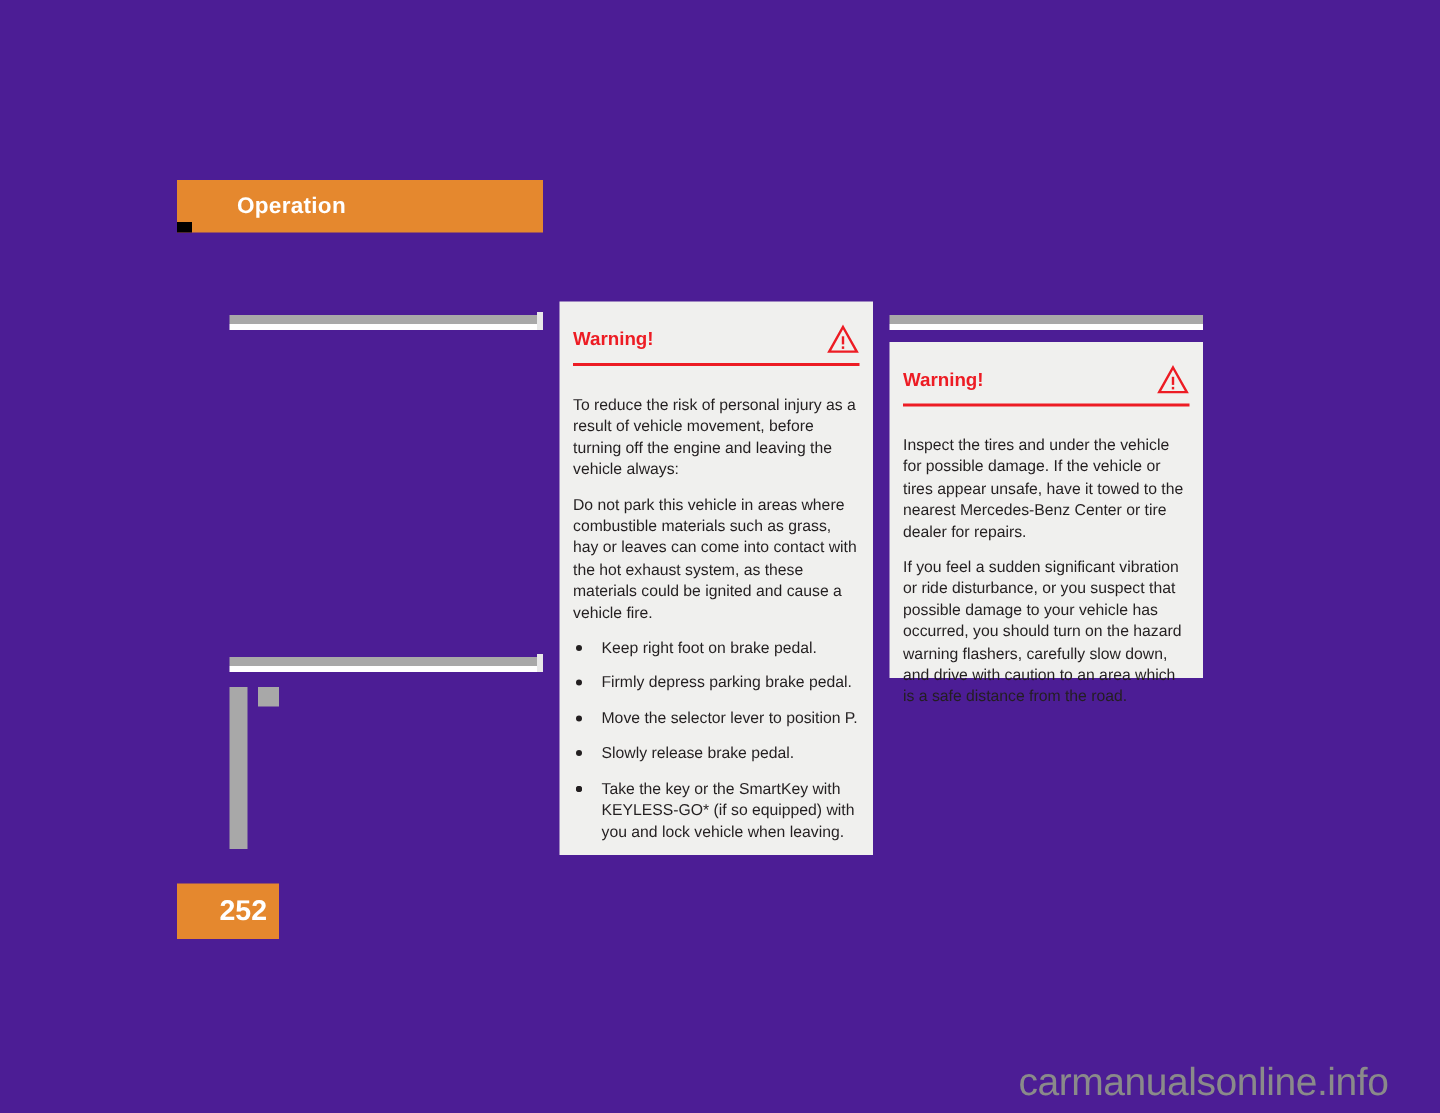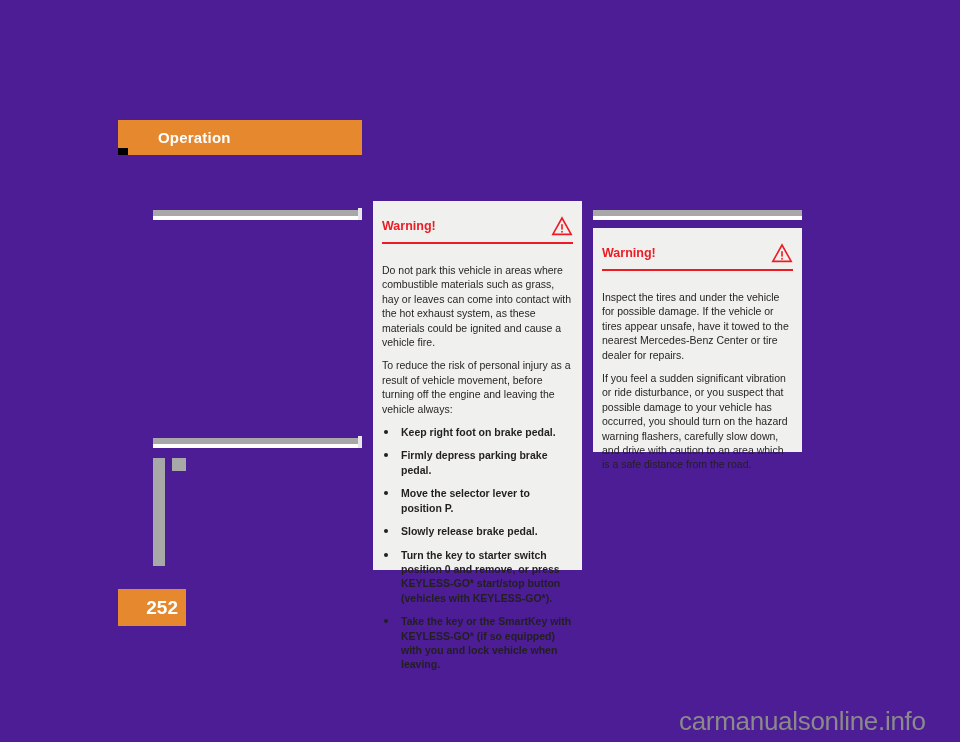--- a/index.html
+++ b/index.html
@@ -144,21 +144,20 @@
     color: #231f20;
     font-size: 10.5px;
     line-height: 14.4px;
   }
   .warning-body p:last-child { margin-bottom: 0; }
 
   .bullet-list {
     margin: 0;
     padding: 0;
     list-style: none;
-    font-weight: bold;
   }
   .bullet-list li {
     position: relative;
     padding-left: 19px;
     margin-bottom: 9px;
     color: #231f20;
     font-size: 10.5px;
     line-height: 14.4px;
   }
   .bullet-list li:last-child { margin-bottom: 0; }
@@ -216,28 +215,28 @@
       <div class="warning-title">Warning!</div>
       <span class="warning-icon">
         <svg viewBox="0 0 22 20" width="22" height="20" aria-hidden="true">
           <path d="M11 2 L20.2 18.4 L1.8 18.4 Z" fill="none" stroke="#ed1c24" stroke-width="1.6" stroke-linejoin="miter"></path>
           <rect x="10.2" y="8.2" width="1.6" height="5.4" fill="#ed1c24"></rect>
           <rect x="10.2" y="14.9" width="1.6" height="1.7" fill="#ed1c24"></rect>
         </svg>
       </span>
     </div>
     <div class="warning-body">
+      <p>To reduce the risk of personal injury as a result of vehicle movement, before turning off the engine and leaving the vehicle always:</p>
       <p>Do not park this vehicle in areas where combustible materials such as grass, hay or leaves can come into contact with the hot exhaust system, as these materials could be ignited and cause a vehicle fire.</p>
-      <p>To reduce the risk of personal injury as a result of vehicle movement, before turning off the engine and leaving the vehicle always:</p>
       <ul class="bullet-list">
         <li><span class="bullet-dot"></span><span>Keep right foot on brake pedal.</span></li>
         <li><span class="bullet-dot"></span><span>Firmly depress parking brake pedal.</span></li>
         <li><span class="bullet-dot"></span><span>Move the selector lever to position P.</span></li>
         <li><span class="bullet-dot"></span><span>Slowly release brake pedal.</span></li>
-        <li><span class="bullet-dot"></span><span>Turn the key to starter switch position 0 and remove, or press KEYLESS-GO* start/stop button (vehicles with KEYLESS-GO*).</span></li>
+        <li><span class="bullet-dot"></span></li>
         <li><span class="bullet-dot"></span><span>Take the key or the SmartKey with KEYLESS-GO* (if so equipped) with you and lock vehicle when leaving.</span></li>
       </ul>
     </div>
   </div>
 
   <div class="warning-box" id="warning-box-right">
     <div class="warning-head">
       <div class="warning-title">Warning!</div>
       <span class="warning-icon">
         <svg viewBox="0 0 22 20" width="22" height="20" aria-hidden="true">

